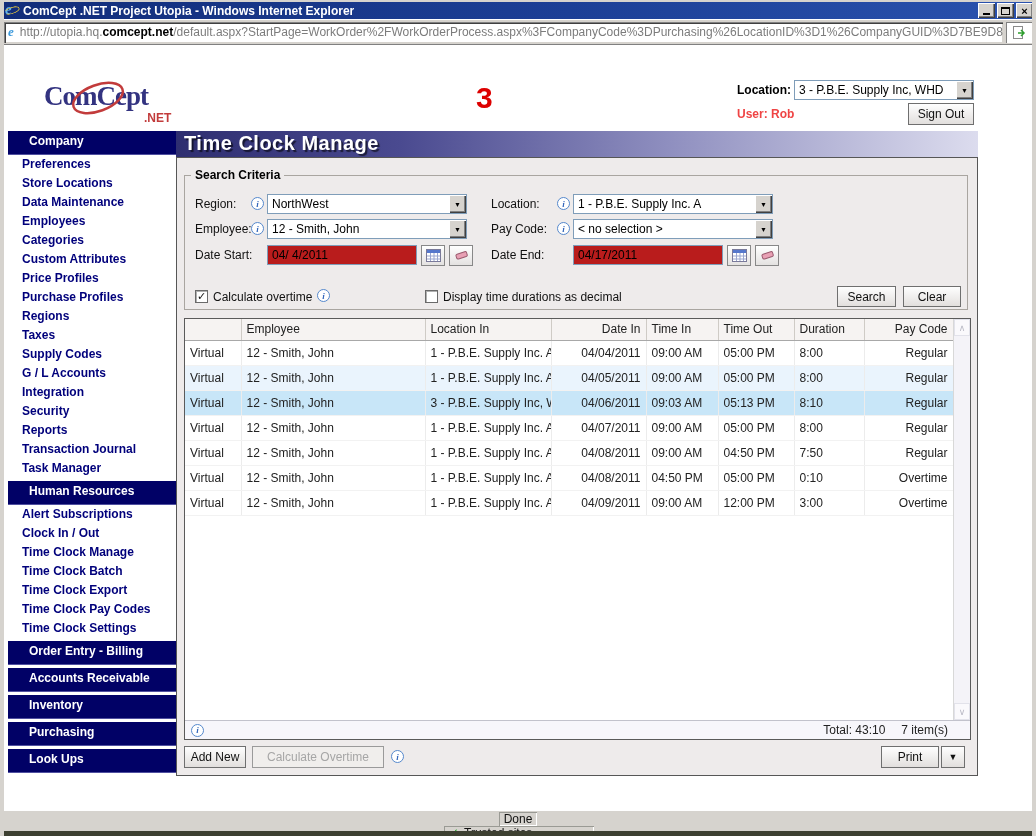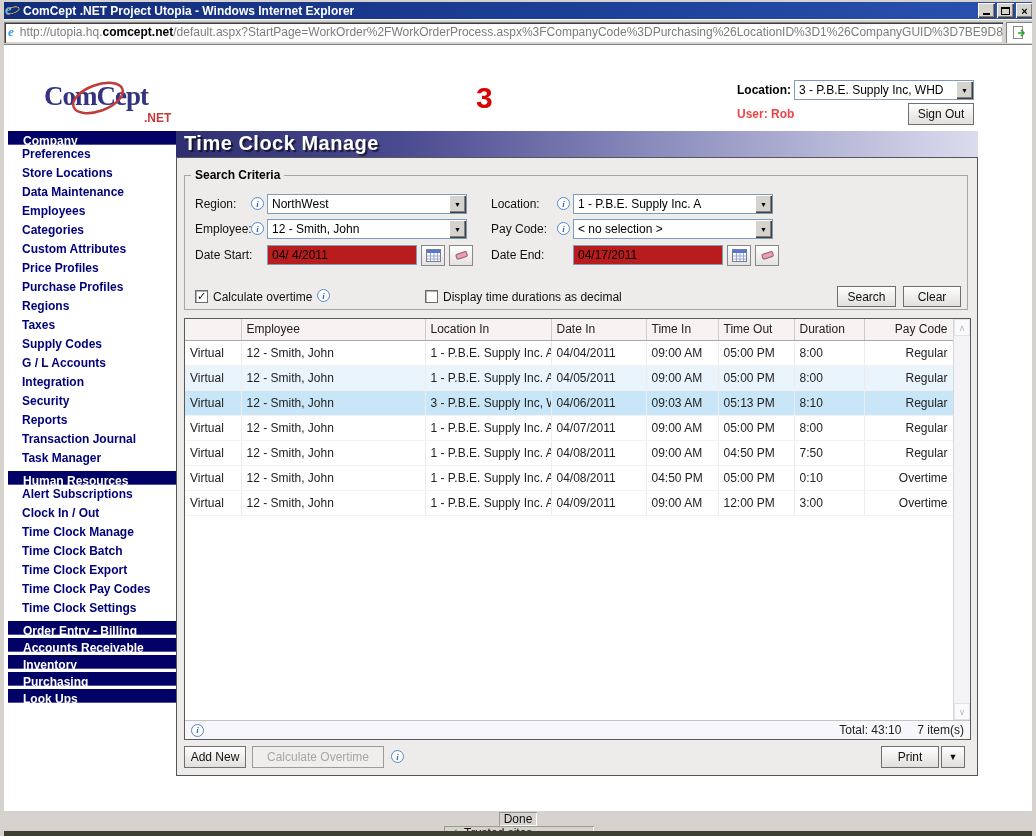--- a/index.html
+++ b/index.html
@@ -58,22 +58,22 @@
   .btn { background:linear-gradient(#fefefe,#e2dfdd); border:1px solid #6f6f6f; font-size:12px; color:#111;
     display:inline-flex; align-items:center; justify-content:center; }
   .btn.disabled { color:#a6a6a6; border-color:#9a9a9a; background:#f0eeec; }
   .info { width:13px; height:13px; border-radius:50%; border:1px solid #5588cc; color:#3366bb; background:#fff;
     font:italic bold 9px "Liberation Serif","DejaVu Serif",serif; display:inline-flex; align-items:center; justify-content:center; }
   .cb { width:13px; height:13px; background:#fff; border:1px solid #6a6a6a; box-shadow:inset 1px 1px 0 #b0b0b0;
     display:inline-flex; align-items:center; justify-content:center; font-size:11px; font-weight:bold; color:#111; }
 
   
   .sidebar { position:absolute; left:8px; top:131px; width:168px; }
-  .sb-header { background:#010166; color:#fff; font-weight:bold; font-size:12px; height:14px; line-height:20px;
-    padding-left:15px; margin-top:3px; border-bottom:1px solid #5050a0; }
+  .sb-header { background:#010166; color:#fff; font-weight:bold; font-size:12px; height:24px; line-height:20px;
+    padding-left:21px; margin-top:3px; border-bottom:1px solid #5050a0; }
   .sb-header:first-child { margin-top:0; }
   .sb-item { font-weight:bold; font-size:12px; color:#00007b; height:19px; line-height:19px; padding-left:14px; background:#fff; }
 
   
   .page-title { position:absolute; left:176px; top:131px; width:802px; height:26px;
     background:linear-gradient(90deg,#2e2e70 0%,#4a4a90 28%,#9090c0 62%,#dcdcee 100%);
     color:#fff; font-size:20px; font-weight:bold; line-height:25px; padding-left:8px; letter-spacing:0.5px;
     text-shadow:2px 2px 1px rgba(0,0,0,0.6); }
   .panel { position:absolute; left:176px; top:157px; width:802px; height:619px; background:#eeebeb; border:1px solid #565656; }
 
@@ -88,29 +88,29 @@
 
   
   .grid-box { position:absolute; left:7px; top:160px; width:787px; height:422px; background:#fff; border:1px solid #5a5a5a; }
   table.grid { border-collapse:collapse; table-layout:fixed; width:768px; font-size:12px; }
   table.grid thead td { height:21px; background:#f6f3f2; border-right:1px solid #cfcbc6; border-bottom:1px solid #a8a8a8;
     padding:0 5px; color:#222; white-space:nowrap; overflow:hidden; }
   table.grid tbody td { height:25px; padding:0 5px; border-right:1px solid #ececec; border-bottom:1px solid #f2f2f2;
     color:#222; white-space:nowrap; overflow:hidden; }
   tr.alt td { background:#eaf4fd; }
   tr.selected td { background:#c8e6f8; border-top:1px solid #8fb6d4; border-bottom:1px solid #8fb6d4; }
-  .c0{width:56px;} .c1{width:184px;} .c2{width:126px;} .c3{width:95px;} .c4{width:72px;} .c5{width:76px;} .c6{width:70px;} .c7{width:89px;text-align:right;}
+  .c0{width:56px;} .c1{width:184px;} .c2{width:126px;} .c3{width:95px;text-align:right;} .c4{width:72px;} .c5{width:76px;} .c6{width:70px;} .c7{width:89px;text-align:right;}
   .vscroll { position:absolute; top:0; right:0; width:17px; bottom:19px; background:#f4f3f8; border-left:1px solid #d8d8d8; }
   .vscroll .sbtn { position:absolute; left:0; right:0; height:17px; display:flex; align-items:center; justify-content:center;
     color:#b9b9c4; font-size:9px; background:#faf9fc; border:1px solid #e2e2ea; }
   .vscroll .sbtn.up { top:0; } .vscroll .sbtn.down { bottom:0; }
   .grid-footer { position:absolute; left:0; right:0; bottom:0; height:19px; background:#f7f6fb; border-top:1px solid #c2c2cc;
     display:flex; align-items:center; padding:0 6px; font-size:12px; color:#222; }
   .grid-footer .spacer { flex:1; }
-  .grid-footer .count { margin-left:16px; margin-right:0; }
+  .grid-footer .count { margin-left:16px; margin-right:16px; }
 
   
   .add-new-btn { position:absolute; left:7px; top:588px; width:62px; height:22px; }
   .calc-ot-btn { position:absolute; left:75px; top:588px; width:132px; height:22px; }
   .calc-info { position:absolute; left:214px; top:592px; }
   .print-btn { position:absolute; left:704px; top:588px; width:58px; height:22px; }
   .print-dd { position:absolute; left:764px; top:588px; width:24px; height:22px; font-size:9px; }
 
   
   .statusbar { position:absolute; left:0; right:0; top:810px; height:21px; background:#d6d3ce; border-top:1px solid #fff;

